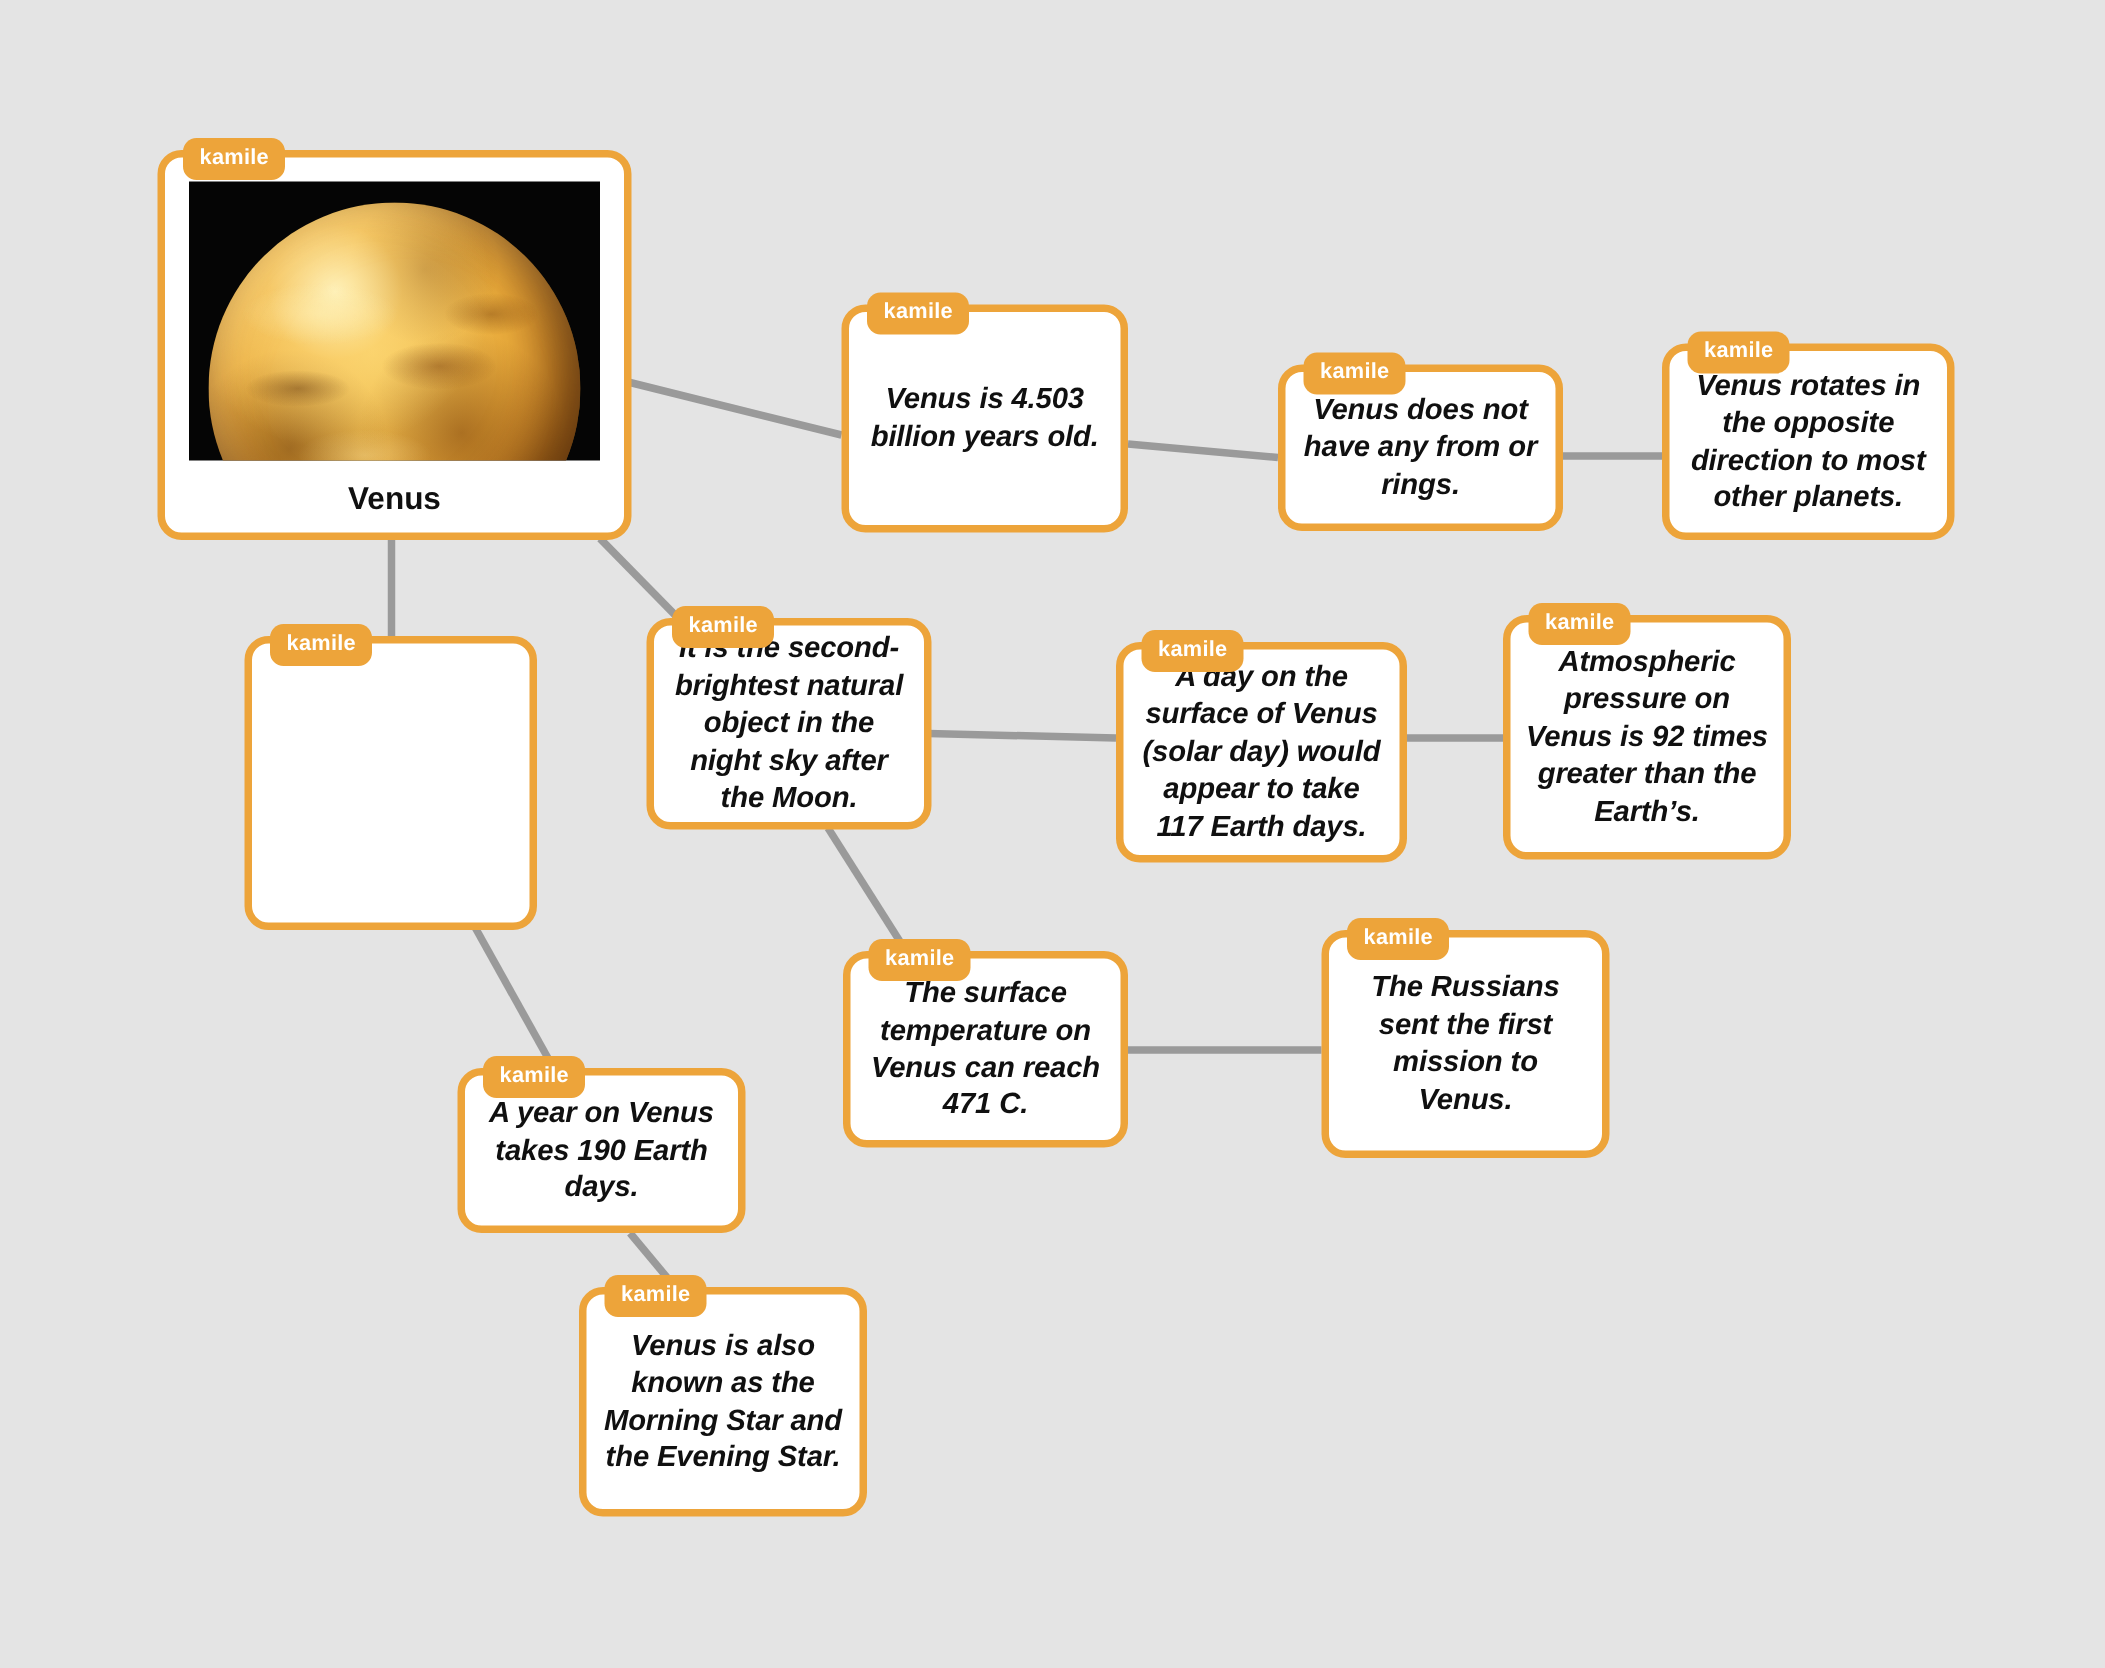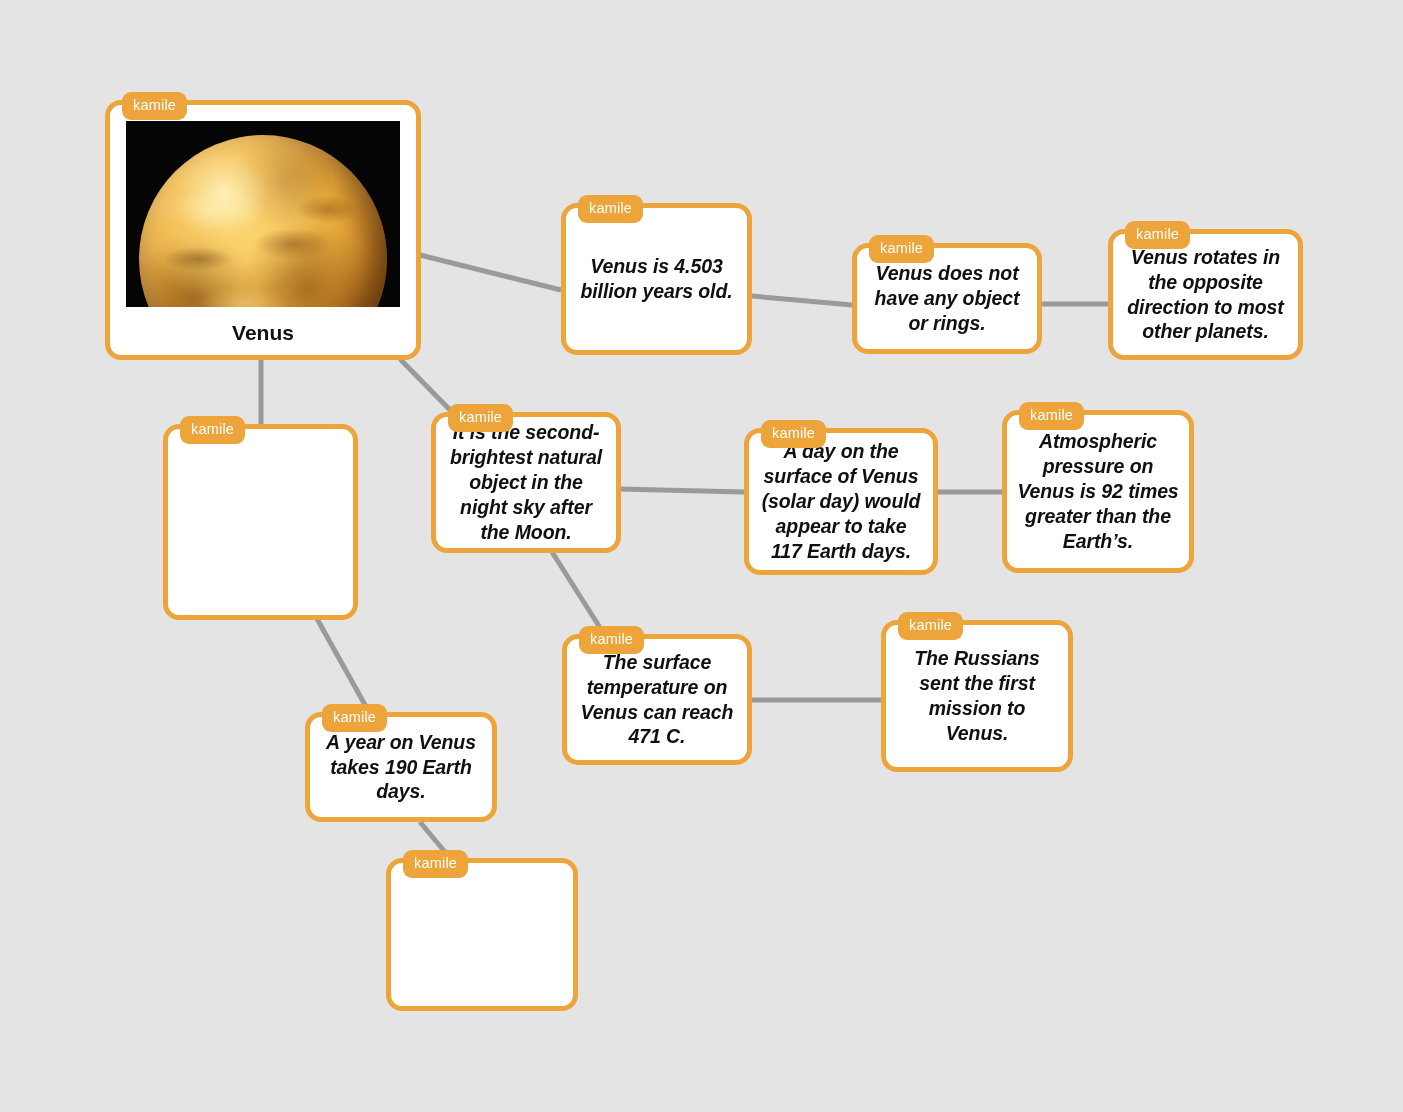--- a/index.html
+++ b/index.html
@@ -43,21 +43,21 @@
     justify-content: center;
   }
 
   .badge {
     position: absolute;
     top: -13px;
     left: 12px;
     background: #eda43a;
     color: #ffffff;
     font-size: 14.5px;
-    font-weight: normal;
+    font-weight: bold;
     line-height: 1;
     padding: 6px 11px 7px 11px;
     border-radius: 9px;
     letter-spacing: 0.2px;
     z-index: 5;
     white-space: nowrap;
   }
 
   .node-text {
     color: #101010;
@@ -151,21 +151,21 @@
     <div class="root-caption">Venus</div>
   </div>
 
   <div class="node" style="left:561px; top:203px; width:191px; height:152px;">
     <span class="badge">kamile</span>
     <div class="node-text">Venus is 4.503 billion years old.</div>
   </div>
 
   <div class="node" style="left:852px; top:243px; width:190px; height:111px;">
     <span class="badge">kamile</span>
-    <div class="node-text">Venus does not have any object or rings.</div>
+    <div class="node-text">Venus does not have any from or rings.</div>
   </div>
 
   <div class="node" style="left:1108px; top:229px; width:195px; height:131px;">
     <span class="badge">kamile</span>
     <div class="node-text">Venus rotates in the opposite direction to most other planets.</div>
   </div>
 
   <div class="node" style="left:163px; top:424px; width:195px; height:196px;">
     <span class="badge">kamile</span>
   </div>
@@ -195,15 +195,16 @@
     <div class="node-text">The Russians sent the first mission to Venus.</div>
   </div>
 
   <div class="node" style="left:305px; top:712px; width:192px; height:110px;">
     <span class="badge">kamile</span>
     <div class="node-text">A year on Venus takes 190 Earth days.</div>
   </div>
 
   <div class="node" style="left:386px; top:858px; width:192px; height:153px;">
     <span class="badge">kamile</span>
+    <div class="node-text">Venus is also known as the Morning Star and the Evening Star.</div>
   </div>
 
 </div>
 
 </body></html>

